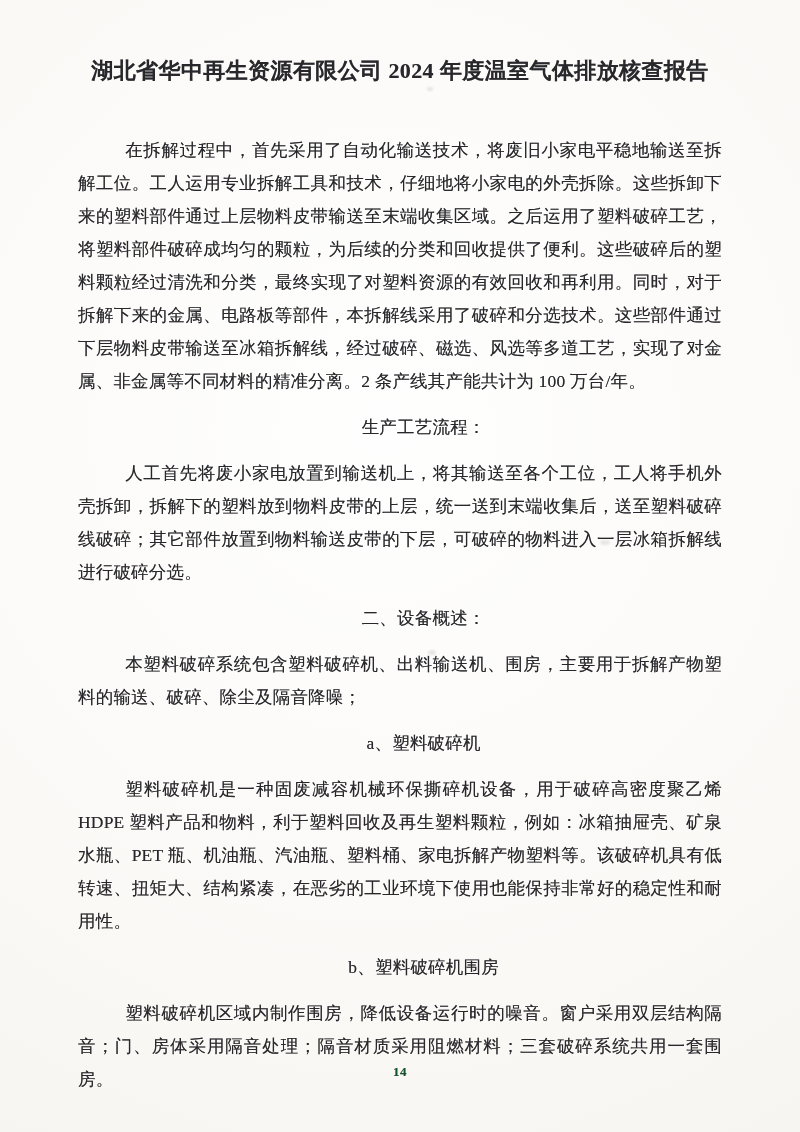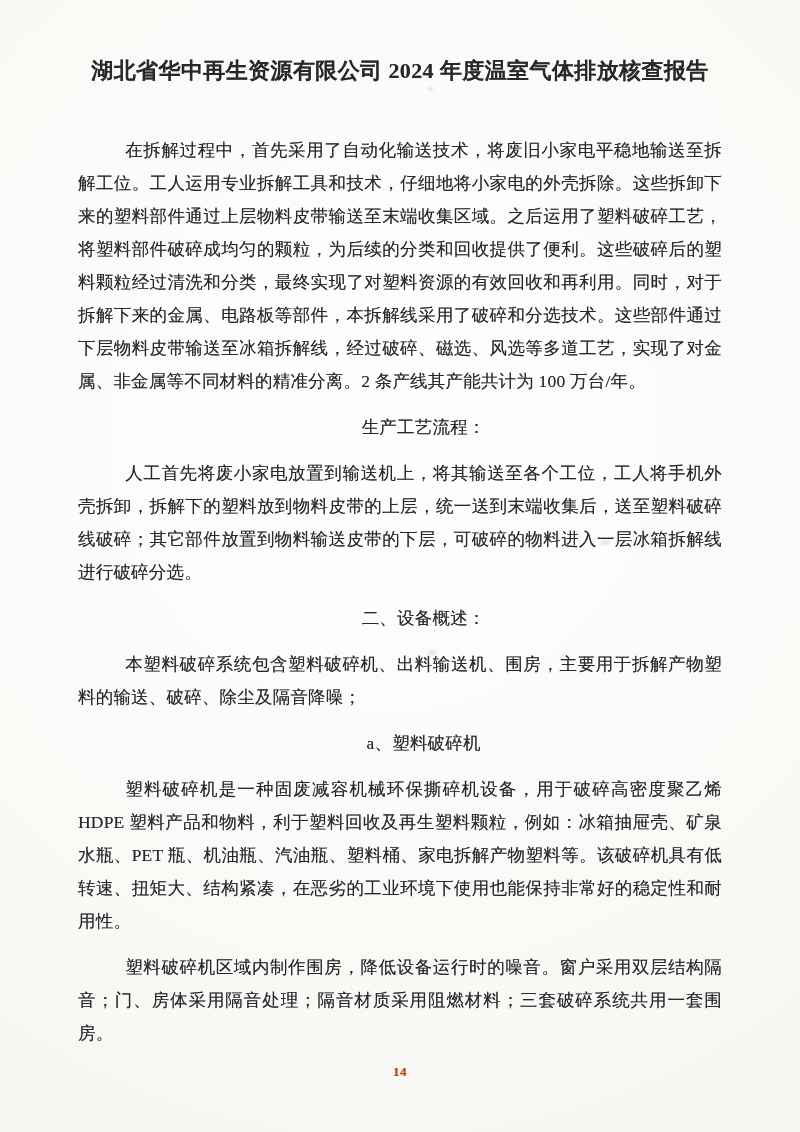--- a/index.html
+++ b/index.html
@@ -46,21 +46,21 @@
   }
   .footer {
     position: absolute;
     top: 1064px;
     left: 0;
     width: 100%;
     text-align: center;
     font-size: 13px;
     font-weight: 700;
     letter-spacing: 0.5px;
-    color: #c2410c;
+    color: #14532d;
     text-shadow: 0 0 0.5px rgba(40,40,44,0.5);
   }
   .speck {
     position: absolute;
     border-radius: 50%;
     background: rgba(122,120,114,0.16);
     filter: blur(1px);
     pointer-events: none;
   }
 </style>
@@ -71,20 +71,21 @@
   <h1 class="title">湖北省华中再生资源有限公司 2024 年度温室气体排放核查报告</h1>
 
   <div class="doc">
       <p class="paragraph">在拆解过程中，首先采用了自动化输送技术，将废旧小家电平稳地输送至拆解工位。工人运用专业拆解工具和技术，仔细地将小家电的外壳拆除。这些拆卸下来的塑料部件通过上层物料皮带输送至末端收集区域。之后运用了塑料破碎工艺，将塑料部件破碎成均匀的颗粒，为后续的分类和回收提供了便利。这些破碎后的塑料颗粒经过清洗和分类，最终实现了对塑料资源的有效回收和再利用。同时，对于拆解下来的金属、电路板等部件，本拆解线采用了破碎和分选技术。这些部件通过下层物料皮带输送至冰箱拆解线，经过破碎、磁选、风选等多道工艺，实现了对金属、非金属等不同材料的精准分离。2 条产线其产能共计为 100 万台/年。</p>
       <p class="heading">生产工艺流程：</p>
       <p class="paragraph">人工首先将废小家电放置到输送机上，将其输送至各个工位，工人将手机外壳拆卸，拆解下的塑料放到物料皮带的上层，统一送到末端收集后，送至塑料破碎线破碎；其它部件放置到物料输送皮带的下层，可破碎的物料进入一层冰箱拆解线进行破碎分选。</p>
       <p class="heading">二、设备概述：</p>
       <p class="paragraph">本塑料破碎系统包含塑料破碎机、出料输送机、围房，主要用于拆解产物塑料的输送、破碎、除尘及隔音降噪；</p>
       <p class="heading">a、塑料破碎机</p>
       <p class="paragraph">塑料破碎机是一种固废减容机械环保撕碎机设备，用于破碎高密度聚乙烯 HDPE 塑料产品和物料，利于塑料回收及再生塑料颗粒，例如：冰箱抽屉壳、矿泉水瓶、PET 瓶、机油瓶、汽油瓶、塑料桶、家电拆解产物塑料等。该破碎机具有低转速、扭矩大、结构紧凑，在恶劣的工业环境下使用也能保持非常好的稳定性和耐用性。</p>
+      <p class="heading">b、塑料破碎机围房</p>
       <p class="paragraph">塑料破碎机区域内制作围房，降低设备运行时的噪音。窗户采用双层结构隔音；门、房体采用隔音处理；隔音材质采用阻燃材料；三套破碎系统共用一套围房。</p>
     </div>
 
   <div class="footer">14</div>
 
   <div class="speck" style="left:427px; top:87px; width:6px; height:4px;"></div>
   <div class="speck" style="left:428px; top:650px; width:8px; height:5px;"></div>
   <div class="speck" style="left:600px; top:540px; width:10px; height:5px;"></div>
 </div>
 

